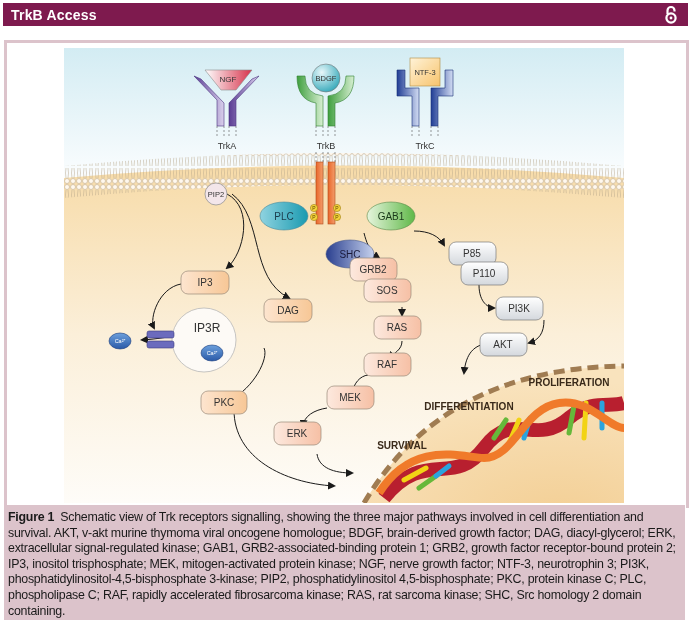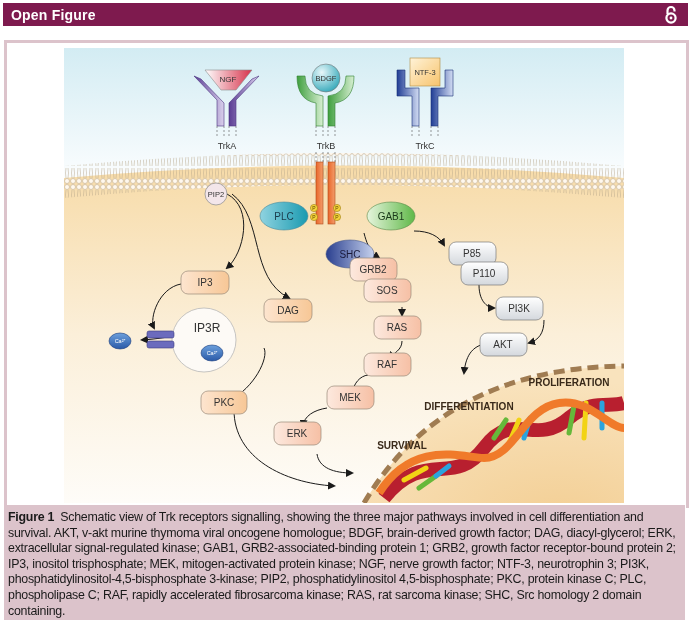--- a/index.html
+++ b/index.html
@@ -10,21 +10,21 @@
   .figure-frame { position: absolute; left: 4px; top: 40px; width: 679px; height: 465px; border: 3px solid #dcc3cb; border-bottom: none; background: #ffffff; }
   .figure-svg { position: absolute; left: 64px; top: 48px; width: 560px; height: 455px; }
   .caption-box { position: absolute; left: 4px; top: 505px; width: 673px; height: 110px; background: #dcc3cb; padding: 5px 4px 0 4px; font-family: "Liberation Sans Narrow", "Liberation Sans", sans-serif; font-size: 12.4px; line-height: 15.6px; color: #1a1a1a; letter-spacing: -0.25px; }
   .caption-label { font-weight: bold; margin-right: 6px; }
   svg text { font-family: "Liberation Sans", sans-serif; }
 </style>
 </head>
 <body>
 
 <div class="header-bar">
-  <span class="header-title">Open Figure</span>
+  <span class="header-title">TrkB Access</span>
   <svg class="oa-icon" viewBox="0 0 14 19">
     <path d="M3.5 9 V5.5 a3.5 3.5 0 0 1 7 0 V6.5" fill="none" stroke="#fff" stroke-width="2.2"></path>
     <circle cx="7" cy="13" r="4.6" fill="none" stroke="#fff" stroke-width="2.2"></circle>
     <circle cx="7" cy="13" r="1.4" fill="#fff"></circle>
   </svg>
 </div>
 
 <div class="figure-frame"></div>
 
 <svg class="figure-svg" viewBox="0 0 560 455" xmlns="http://www.w3.org/2000/svg">

